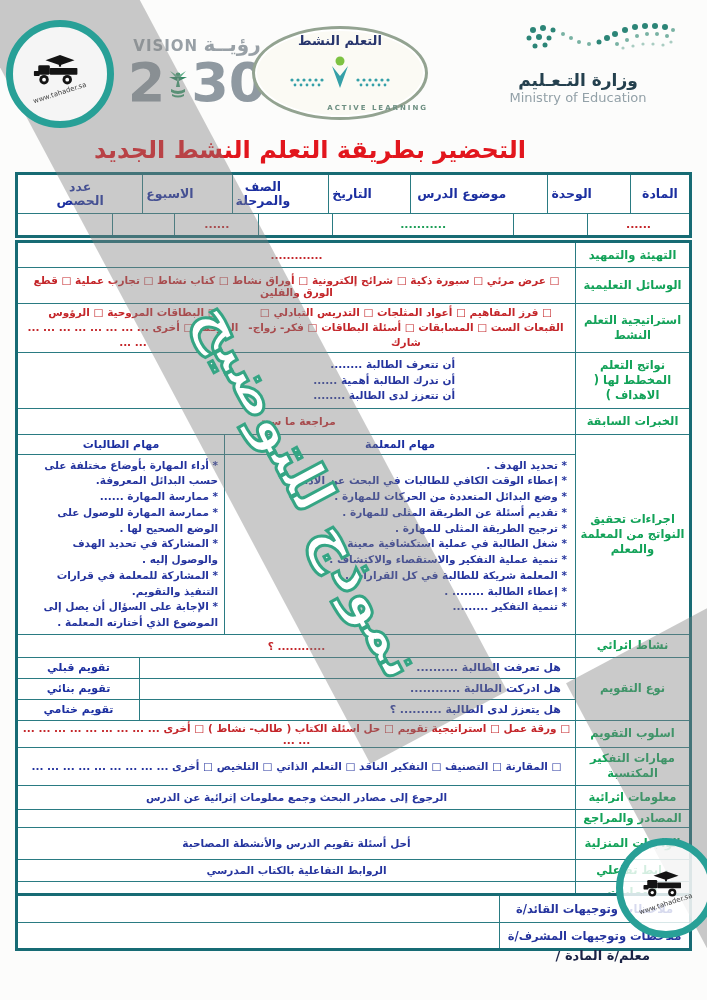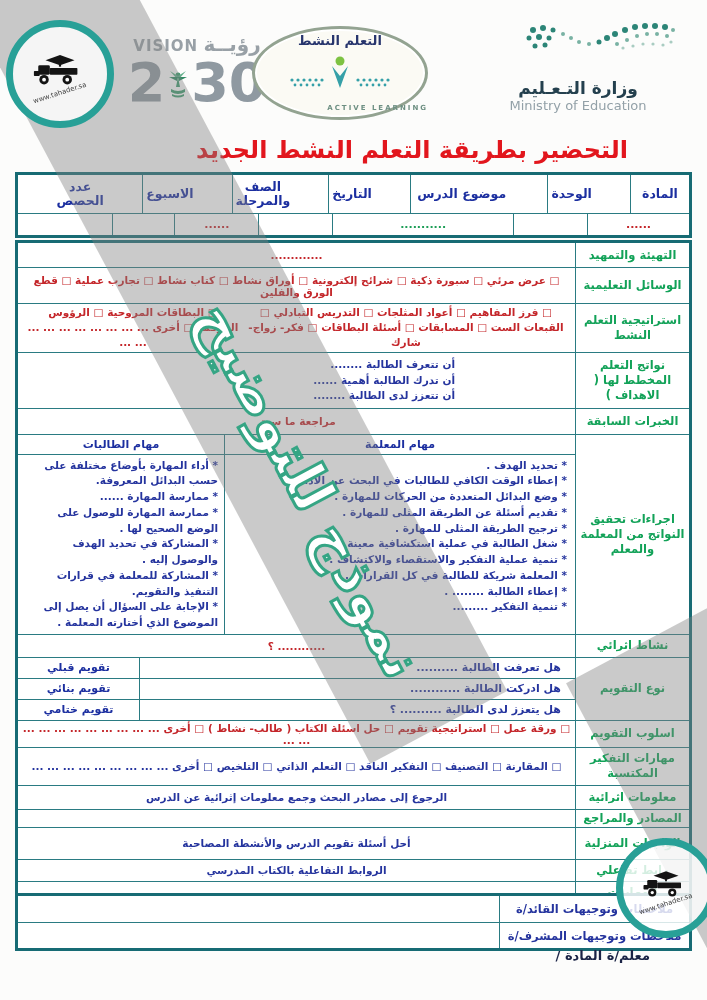--- a/index.html
+++ b/index.html
@@ -17,25 +17,25 @@
   .al-logo{position:absolute;left:252px;top:26px;width:176px;height:94px;}
   .al-ellipse{position:absolute;inset:0;border:3px solid #93a391;border-radius:50%;
               background:#fbfaf4;box-shadow:inset 0 0 0 2px #fff;}
   .al-ar{position:absolute;top:7px;width:100%;text-align:center;color:#27356d;
          font-weight:bold;font-size:13px;}
   .al-en{position:absolute;bottom:8px;width:100%;text-align:right;color:#6d8f82;
          font-size:7px;letter-spacing:2px;font-weight:bold;}
   .al-icon{position:absolute;top:28px;left:0;width:100%;height:40px;}
 
   .ministry{position:absolute;left:468px;top:20px;width:220px;text-align:center;}
-  .ministry .m-ar{font-size:17px;font-weight:bold;color:#24404e;margin-top:10px;}
+  .ministry .m-ar{font-size:17px;font-weight:bold;color:#24404e;margin-top:2px;}
   .ministry .m-en{font-size:13px;color:#93a1a8;}
 
   
-  .doc-title{position:absolute;top:136px;left:16px;width:612px;
+  .doc-title{position:absolute;top:136px;left:4px;width:612px;text-align:center;
              color:#e2161d;font-size:24px;font-weight:bold;}
 
   
   .tbl{position:absolute;left:15px;width:677px;background:#fff;border:3px solid #176b74;
        box-sizing:border-box;}
   .trow{display:flex;border-top:1px solid #2a7b82;box-sizing:border-box;}
   .trow:first-child{border-top:none;}
   .cell{box-sizing:border-box;display:flex;align-items:center;justify-content:center;
         text-align:center;padding:1px 3px;}
 

